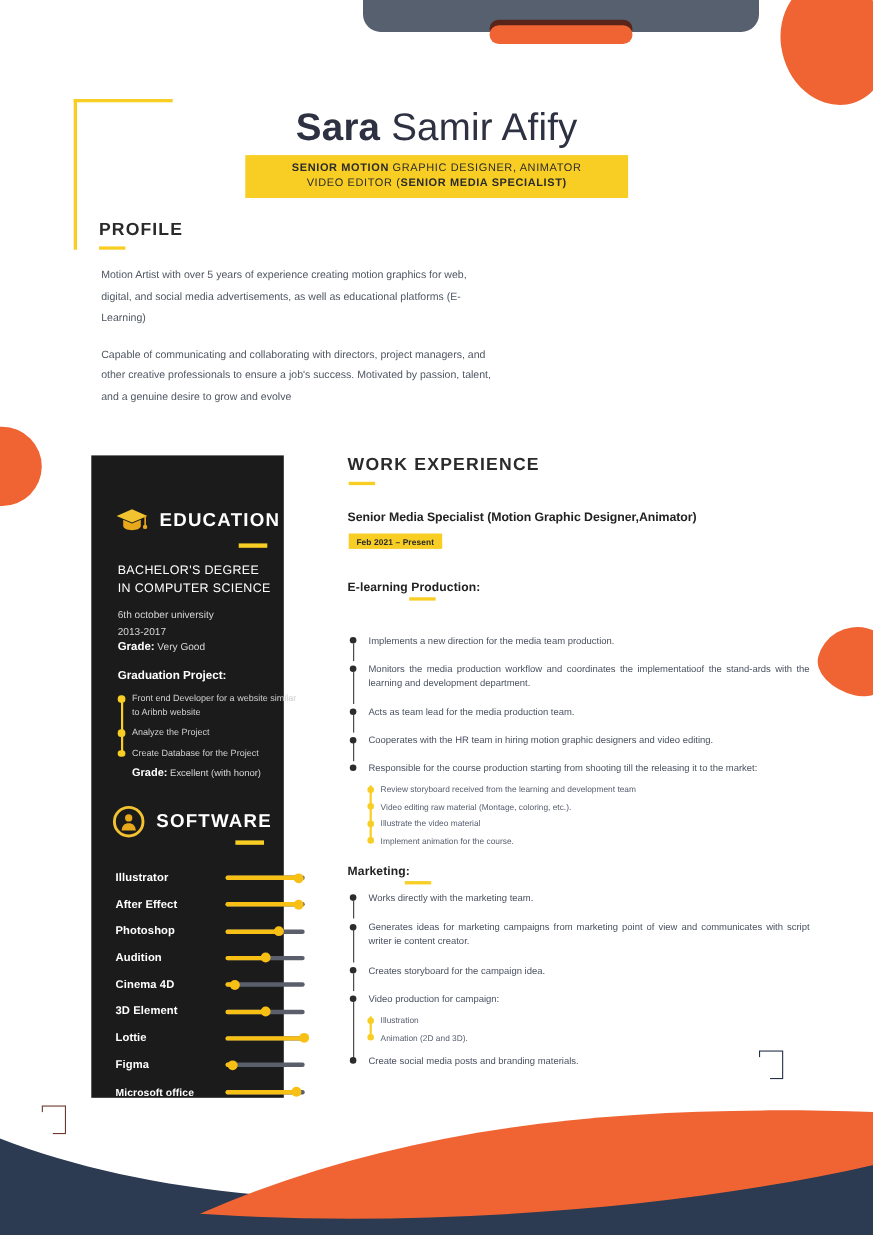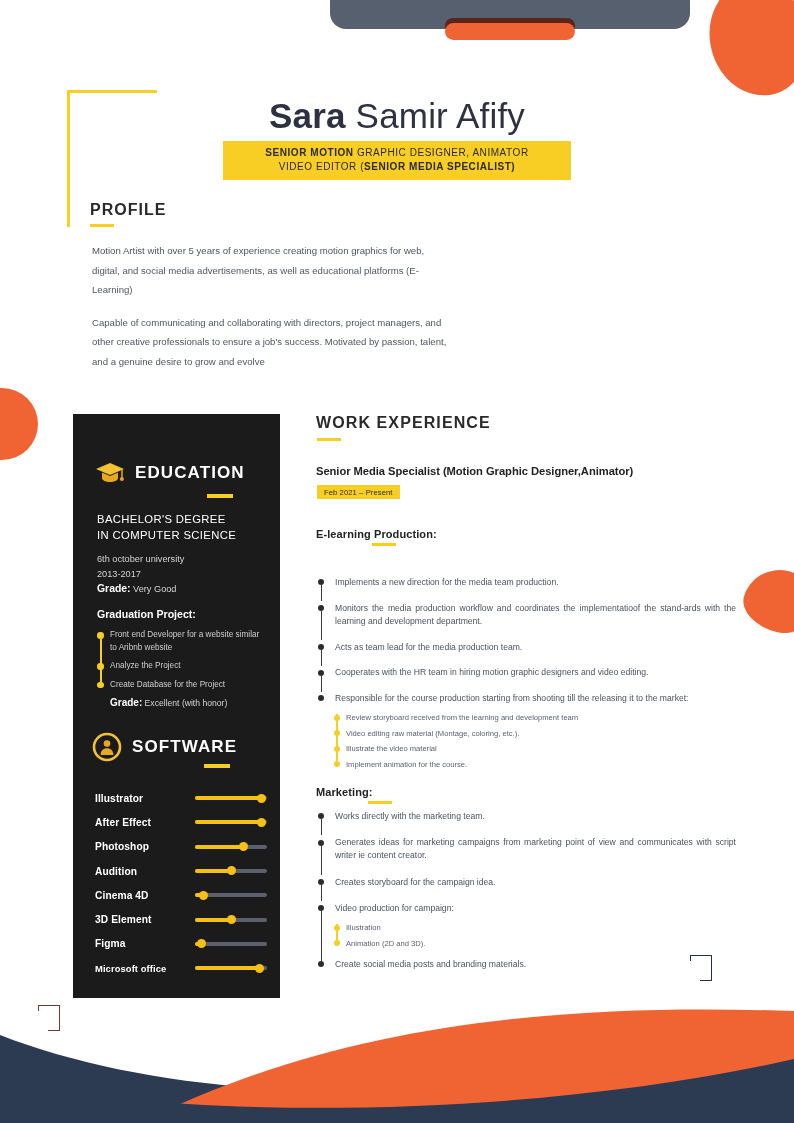--- a/index.html
+++ b/index.html
@@ -77,22 +77,22 @@
   .rule { background: #f8ce24; height: 3px; width: 24px; }
   .profile-rule { position: absolute; left: 90px; top: 224px; }
   .profile-body {
     position: absolute; left: 92px; top: 241px; width: 360px;
     font-size: 9.6px; line-height: 19.5px; color: #4f5662;
   }
   .profile-body p + p { margin-top: 13px; }
 
   
   .panel {
-    position: absolute; left: 73px; top: 414px;
-    width: 207px; height: 584px; background: #1b1b1b;
+    position: absolute; left: 83px; top: 414px;
+    width: 175px; height: 584px; background: #1b1b1b;
   }
   .sec-head { display: flex; align-items: center; gap: 10px; }
   .sec-head .label {
     font-size: 17px; font-weight: 700; letter-spacing: 1.1px; color: #fff;
   }
   .sec-rule { height: 4px; width: 26px; background: #f8ce24; }
 
   .edu-head { position: absolute; left: 22px; top: 48px; }
   .edu-rule { position: absolute; left: 134px; top: 80px; }
   .soft-head { position: absolute; left: 19px; top: 318px; }
@@ -141,21 +141,21 @@
   }
   .work-rule { position: absolute; left: 317px; top: 438px; }
 
   .job-title {
     position: absolute; left: 316px; top: 465px; width: 420px;
     font-size: 11.2px; font-weight: 700; color: #222; letter-spacing: -.05px;
   }
   .date-chip {
     position: absolute; left: 317px; top: 485px;
     background: #f8ce24; padding: 2.5px 7px;
-    font-size: 7.6px; font-weight: 400; color: #2b2b2b; letter-spacing: .1px;
+    font-size: 7.6px; font-weight: 700; color: #2b2b2b; letter-spacing: .1px;
   }
   .job-org {
     position: absolute; left: 420px; top: 485px; width: 320px;
     font-size: 9.1px; line-height: 14.5px; color: #3d434f;
   }
   .job-loc { display: block; margin-left: 26px; }
 
   .sub-h {
     position: absolute; font-size: 11px; font-weight: 700; color: #222; letter-spacing: .1px;
   }
@@ -313,20 +313,27 @@
           <div class="bar-track">
             <div class="bar-fill" style="width: 12%;"></div>
             <div class="bar-knob" style="left: 12%;"></div>
           </div>
         </div>
         <div class="skill-row">
           <div class="skill-name">3D Element</div>
           <div class="bar-track">
             <div class="bar-fill" style="width: 52%;"></div>
             <div class="bar-knob" style="left: 52%;"></div>
+          </div>
+        </div>
+        <div class="skill-row">
+          <div class="skill-name">Lottie</div>
+          <div class="bar-track">
+            <div class="bar-fill" style="width: 100%;"></div>
+            <div class="bar-knob" style="left: 100%;"></div>
           </div>
         </div>
         <div class="skill-row">
           <div class="skill-name">Figma</div>
           <div class="bar-track">
             <div class="bar-fill" style="width: 10%;"></div>
             <div class="bar-knob" style="left: 10%;"></div>
           </div>
         </div>
         <div class="skill-row">

